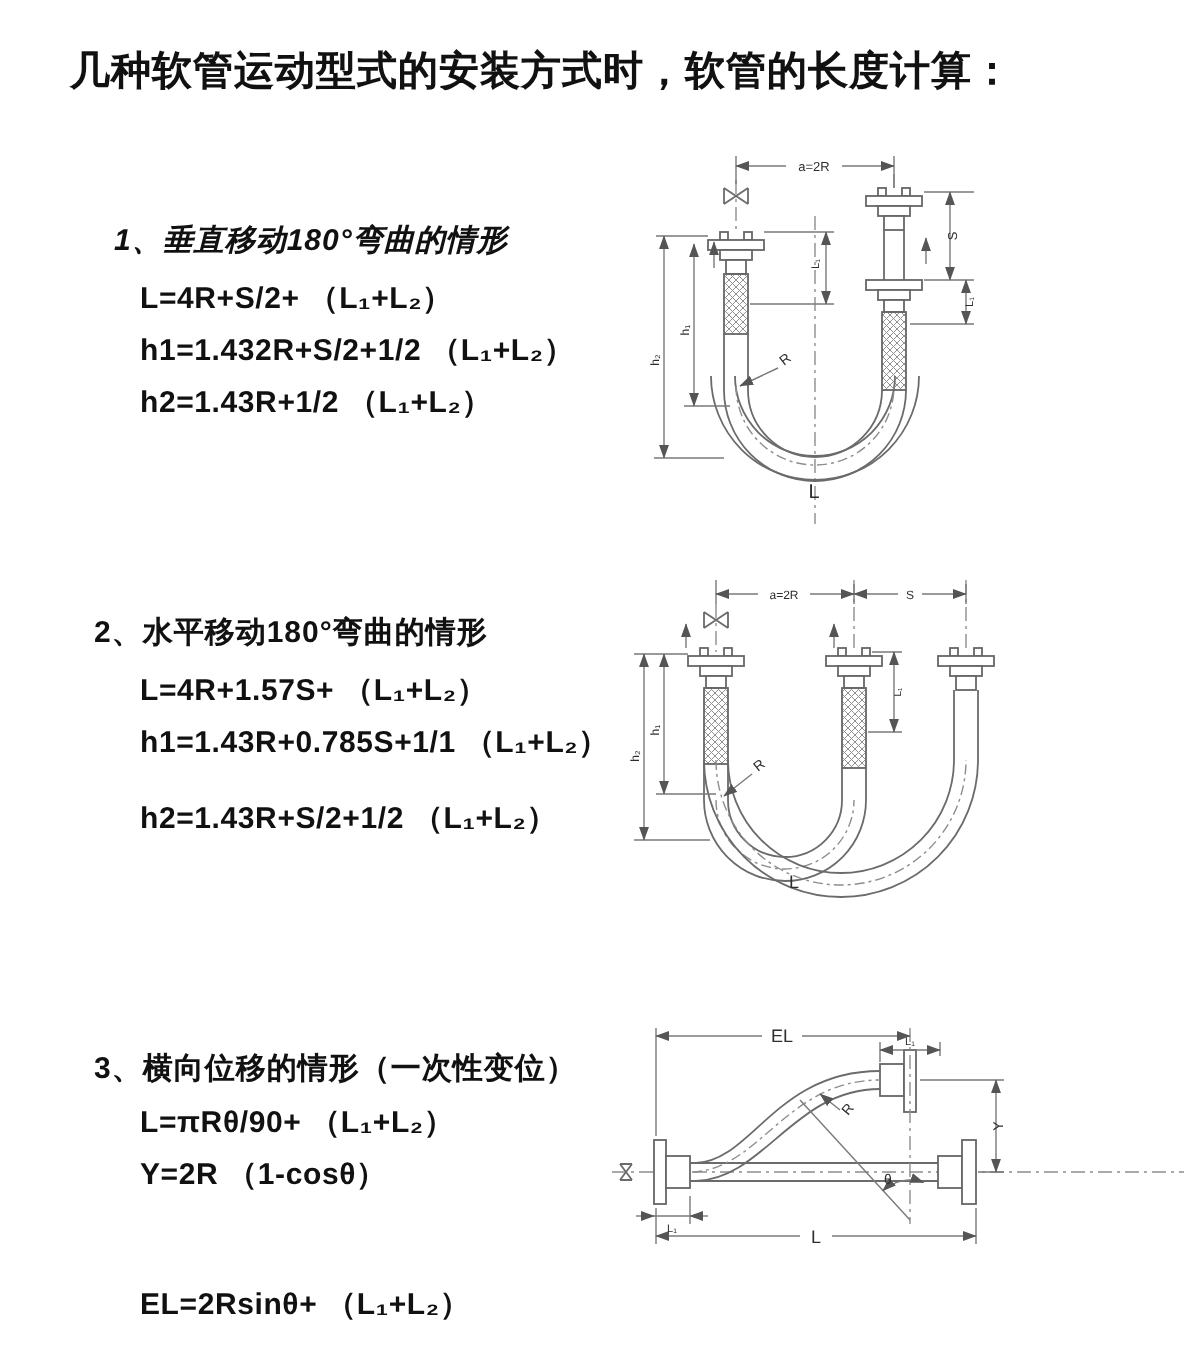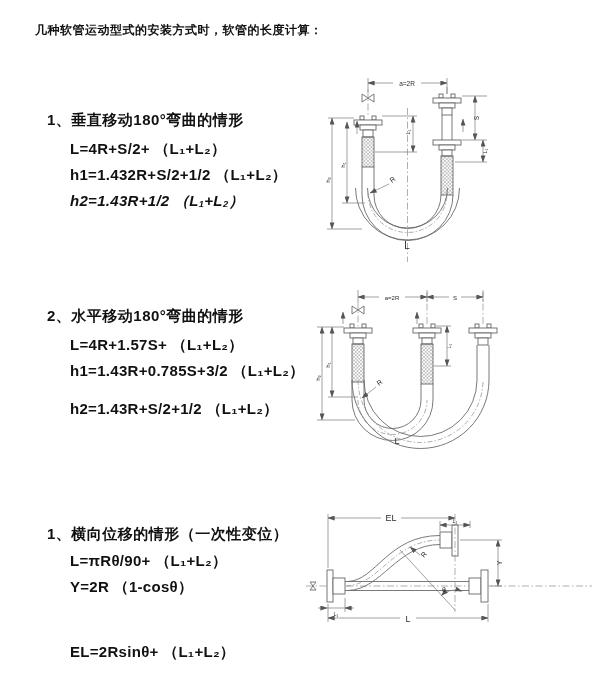--- a/index.html
+++ b/index.html
@@ -1,21 +1,21 @@
 <!DOCTYPE html>
 <html><head>
 <meta charset="utf-8">
 <style>
   html,body{margin:0;padding:0;}
   body{
     width:600px;height:675px;position:relative;background:#ffffff;
     font-family:"Liberation Sans", sans-serif;color:#111;overflow:hidden;
   }
   .abs{position:absolute;}
-  .title{font-size:12px;font-weight:700;letter-spacing:.5px;white-space:nowrap;}
+  .title{font-size:20px;font-weight:700;letter-spacing:.5px;white-space:nowrap;}
   .heading{font-size:15px;font-weight:600;letter-spacing:.5px;white-space:nowrap;}
   .formula{font-size:15px;font-weight:600;letter-spacing:.3px;white-space:nowrap;}
   svg{position:absolute;overflow:visible;}
   .geo{stroke:#6b6b6b;stroke-width:.9;fill:none;}
   .thin{stroke:#7a7a7a;stroke-width:.7;fill:none;}
   .dim{stroke:#7a7a7a;stroke-width:.7;fill:none;}
   .cl{stroke:#8d8d8d;stroke-width:.7;fill:none;stroke-dasharray:7 2.5 1.5 2.5;}
   .hcl{stroke:#8d8d8d;stroke-width:.7;fill:none;stroke-dasharray:5 2 1.5 2;}
   .flange{fill:#ffffff;stroke:#666;stroke-width:.9;}
   .braid{fill:url(#braidp);stroke:#666;stroke-width:.9;}
@@ -32,35 +32,35 @@
     </marker>
     <pattern id="braidp" width="3.5" height="3.5" patternUnits="userSpaceOnUse">
       <path d="M0,3.5 L3.5,0 M0,0 L3.5,3.5" stroke="#909090" stroke-width="0.5" fill="none"></path>
     </pattern>
   </defs>
 </svg>
 
 <div class="abs title" style="left:35px;top:22px;">几种软管运动型式的安装方式时，软管的长度计算：</div>
 
 <div>
-  <div class="abs heading" style="left:47px;top:111px;">1、垂直移动180°弯曲的情形</div>
+  <div class="abs heading" style="left:57px;top:111px;font-style:italic;">1、垂直移动180°弯曲的情形</div>
   <div class="abs formula" style="left:70px;top:140px;">L=4R+S/2+ （L₁+L₂）</div>
   <div class="abs formula" style="left:70px;top:166px;">h1=1.432R+S/2+1/2 （L₁+L₂）</div>
-  <div class="abs formula" style="left:70px;top:192px;font-style:italic;">h2=1.43R+1/2 （L₁+L₂）</div>
+  <div class="abs formula" style="left:70px;top:192px;">h2=1.43R+1/2 （L₁+L₂）</div>
 </div>
 
 <div>
   <div class="abs heading" style="left:47px;top:307px;">2、水平移动180°弯曲的情形</div>
   <div class="abs formula" style="left:70px;top:336px;">L=4R+1.57S+ （L₁+L₂）</div>
-  <div class="abs formula" style="left:70px;top:362px;">h1=1.43R+0.785S+3/2 （L₁+L₂）</div>
+  <div class="abs formula" style="left:70px;top:362px;">h1=1.43R+0.785S+1/1 （L₁+L₂）</div>
   <div class="abs formula" style="left:70px;top:388px;margin-top:12px;">h2=1.43R+S/2+1/2 （L₁+L₂）</div>
 </div>
 
 <div>
-  <div class="abs heading" style="left:47px;top:525px;">1、横向位移的情形（一次性变位）</div>
+  <div class="abs heading" style="left:47px;top:525px;">3、横向位移的情形（一次性变位）</div>
   <div class="abs formula" style="left:70px;top:552px;">L=πRθ/90+ （L₁+L₂）</div>
   <div class="abs formula" style="left:70px;top:578px;text-align:center;">Y=2R （1-cosθ）</div>
   <div class="abs formula" style="left:70px;top:603px;margin-top:40px;">EL=2Rsinθ+ （L₁+L₂）</div>
 </div>
 
 <svg style="left:305px;top:70px;" width="230" height="200" viewBox="0 0 230 200">
 
   <path class="cl" d="M102.5,38 V192"></path>
   <path class="cl" d="M63,20 V46"></path>
   <path class="cl" d="M142,17 V24"></path>

